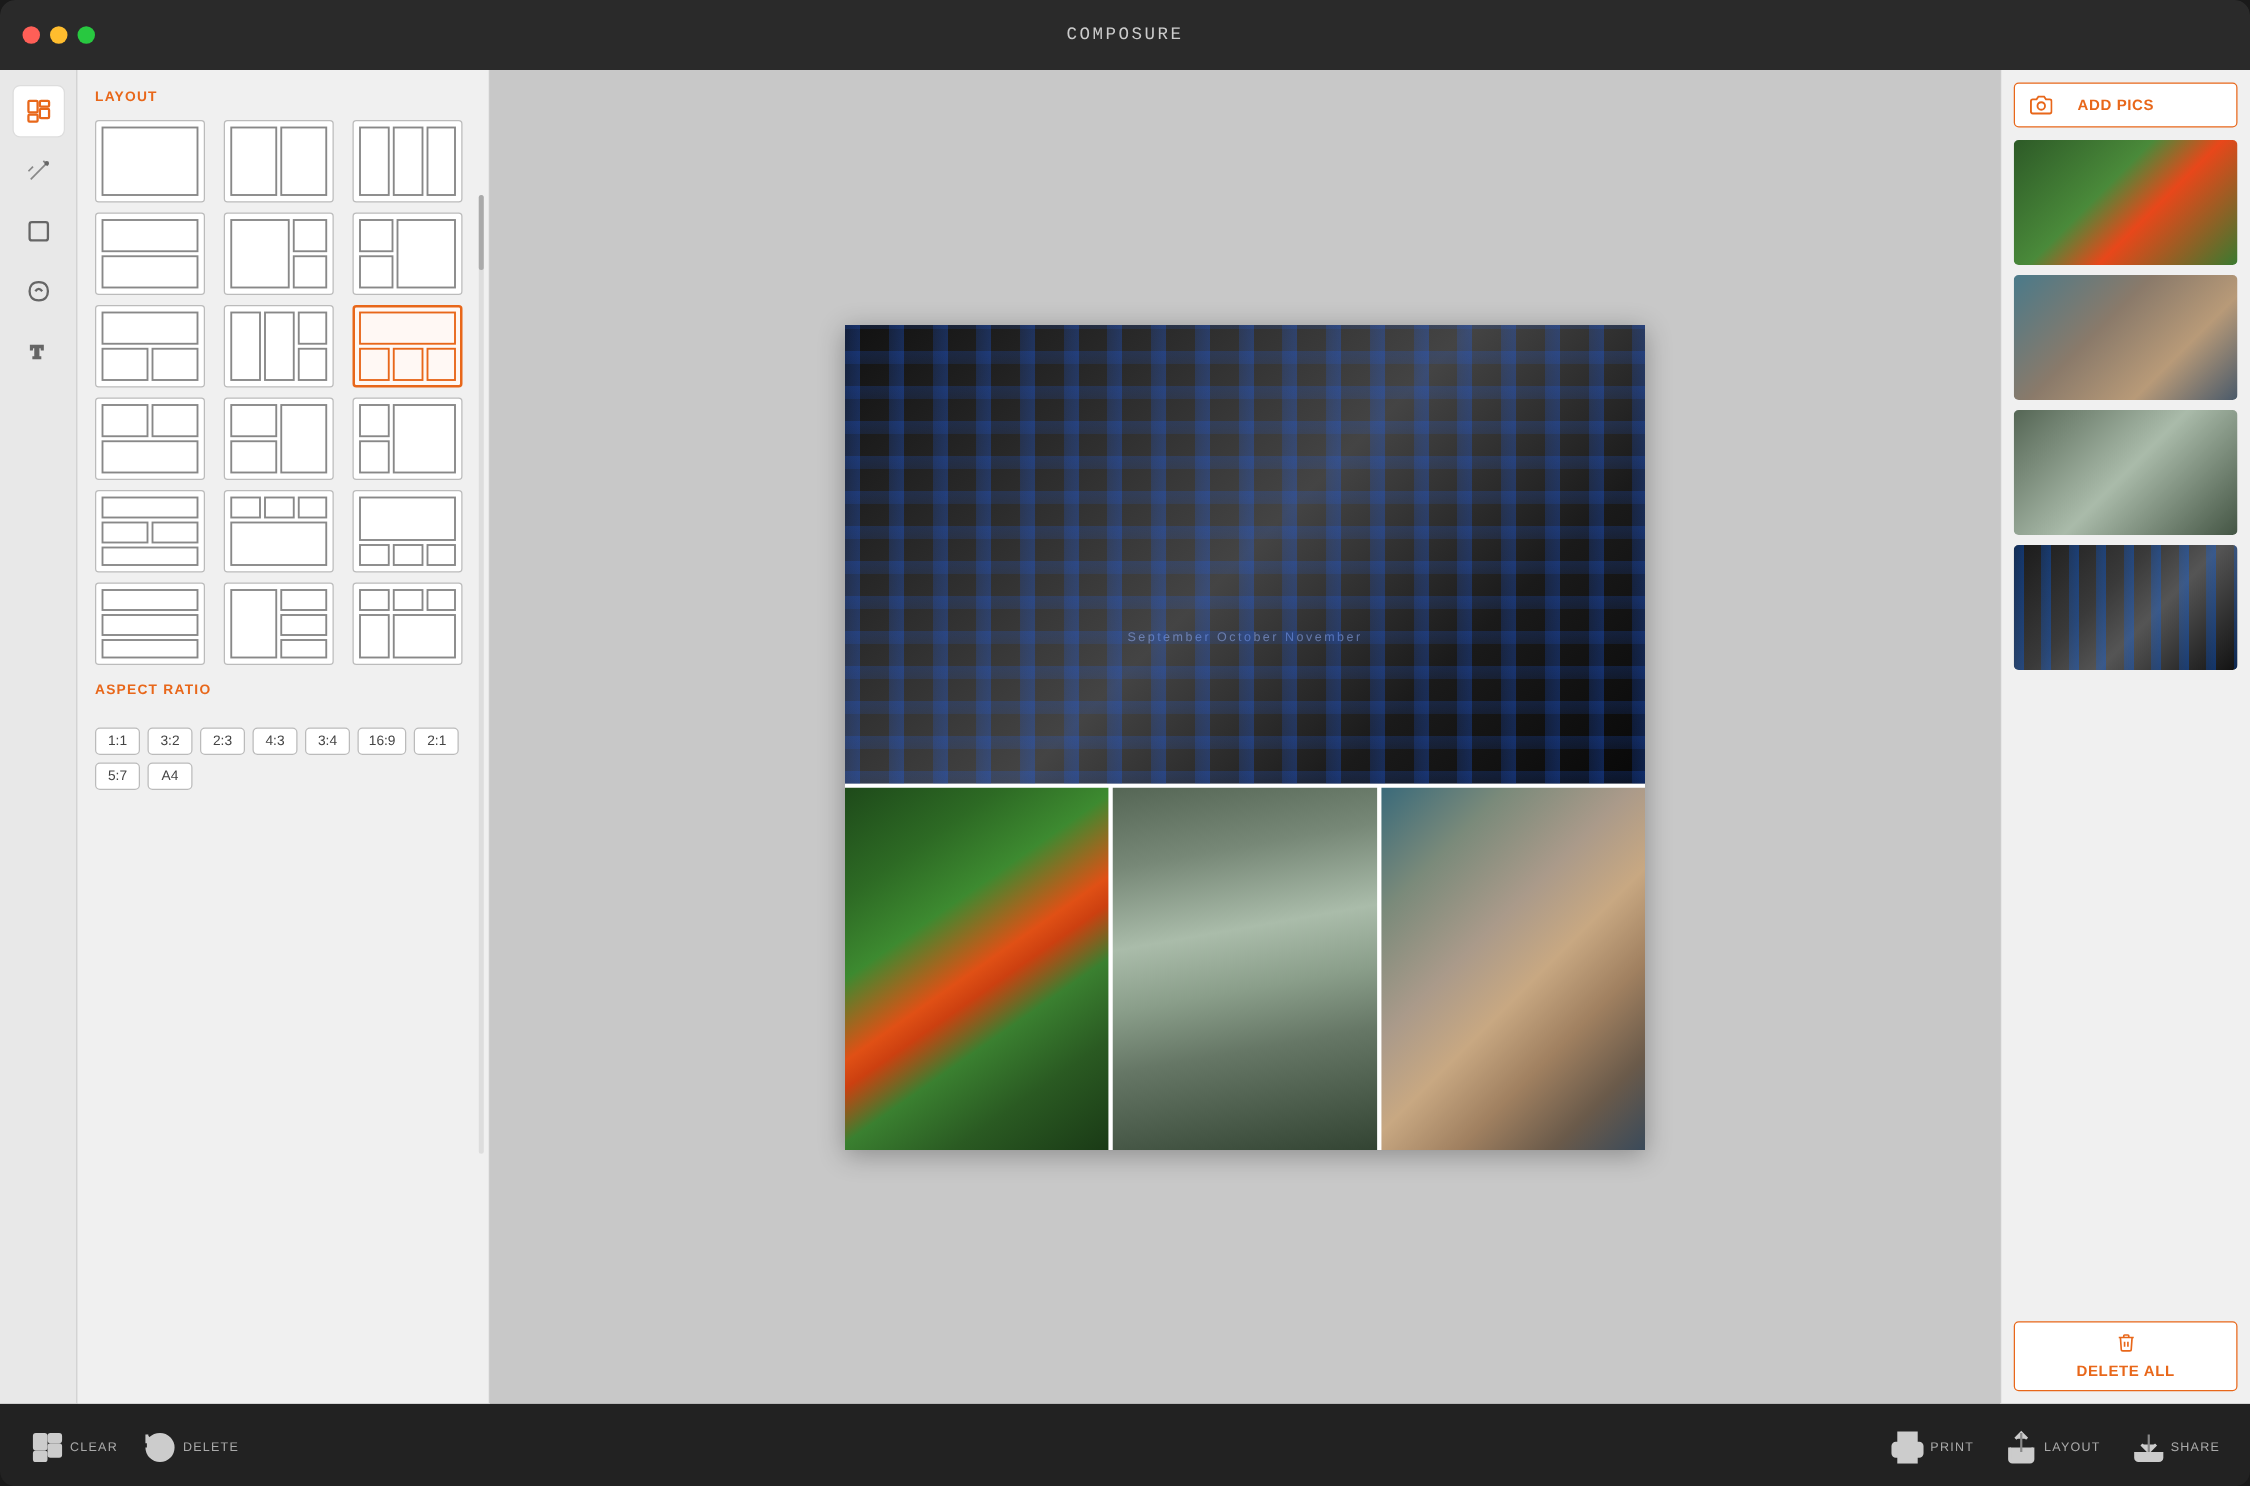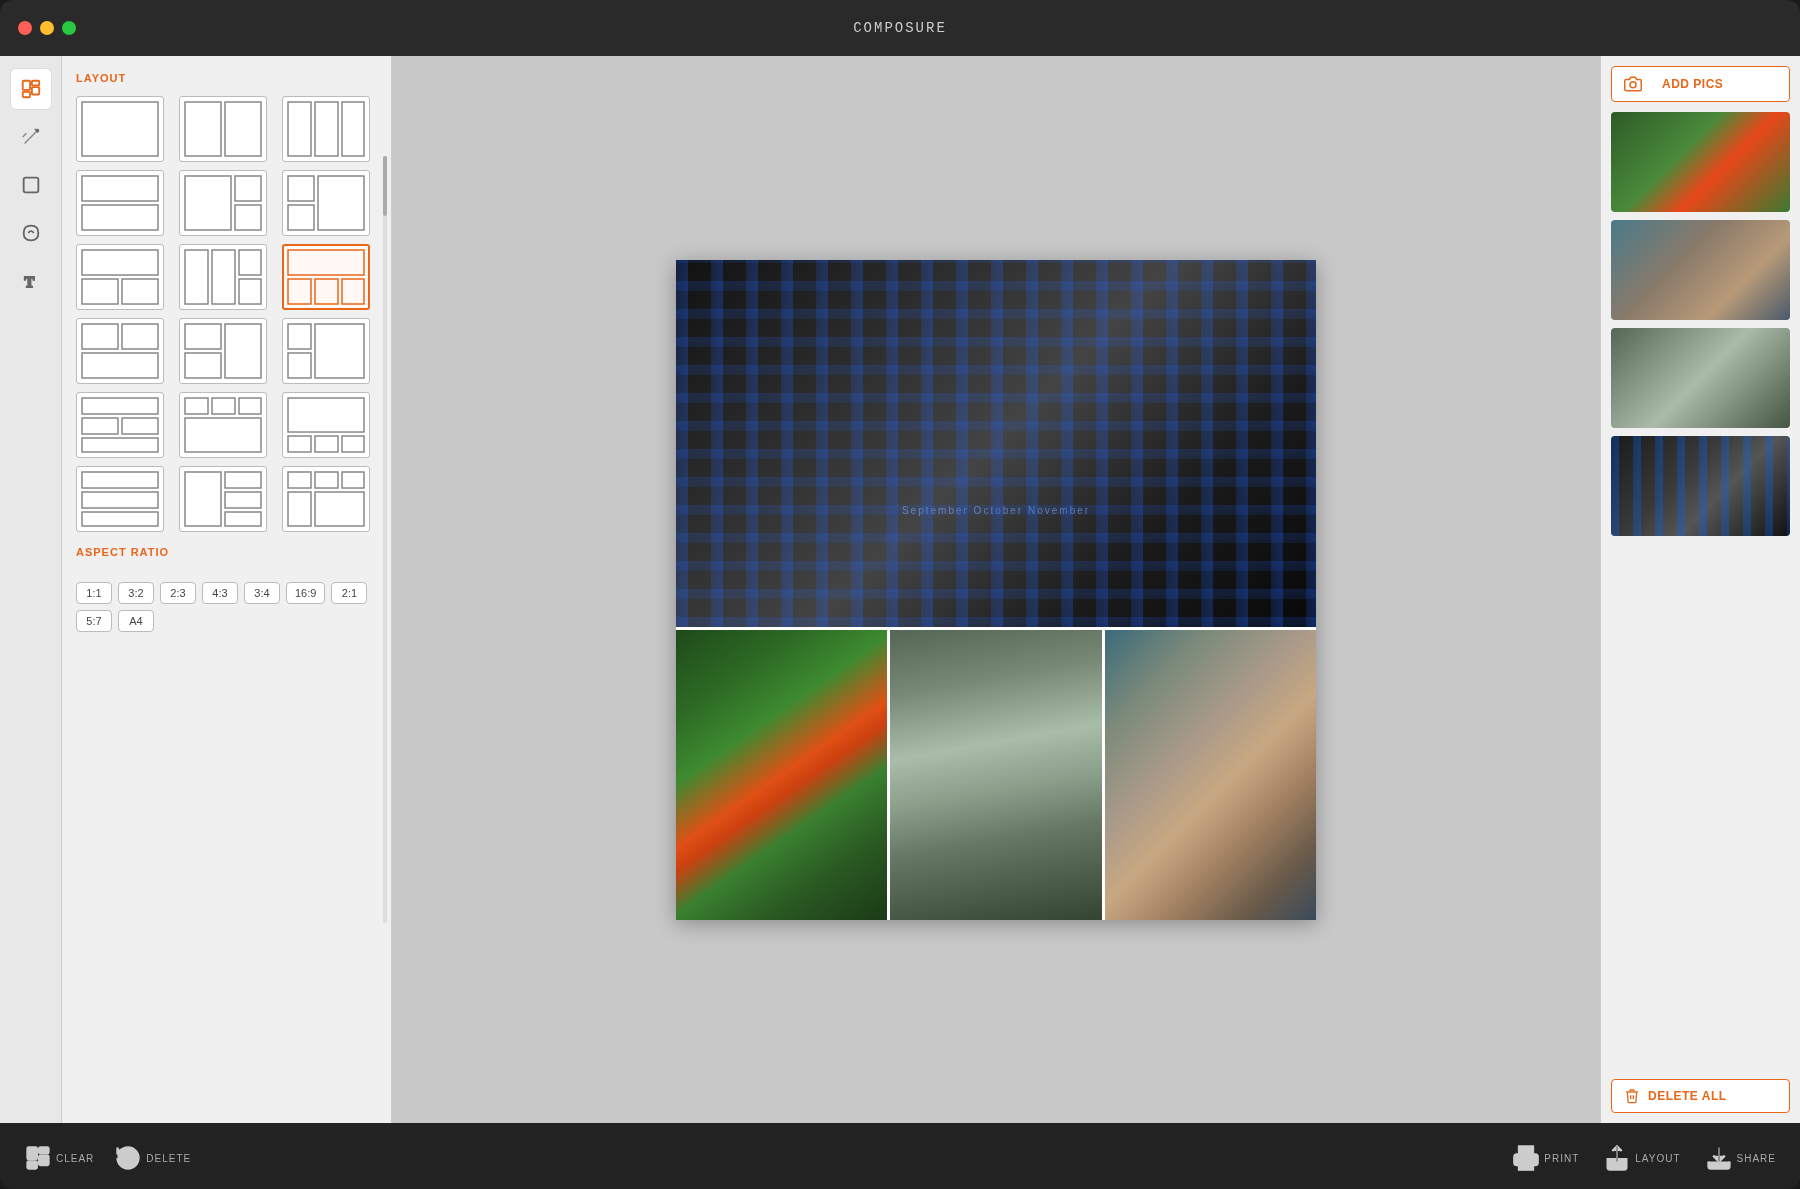--- a/index.html
+++ b/index.html
@@ -237,20 +237,21 @@
       gap: 8px;
       background: #fff;
       border: 1.5px solid #e8671a;
       border-radius: 4px;
       padding: 8px 12px;
       color: #e8671a;
       font-size: 12px;
       font-weight: 700;
       letter-spacing: 0.5px;
       cursor: pointer;
+      flex-direction: column;
     }
     
     .bottom-bar {
       height: 70px;
       background: #222;
       display: flex;
       align-items: center;
       padding: 0 24px;
       justify-content: space-between;
       border-radius: 0 0 12px 12px;

